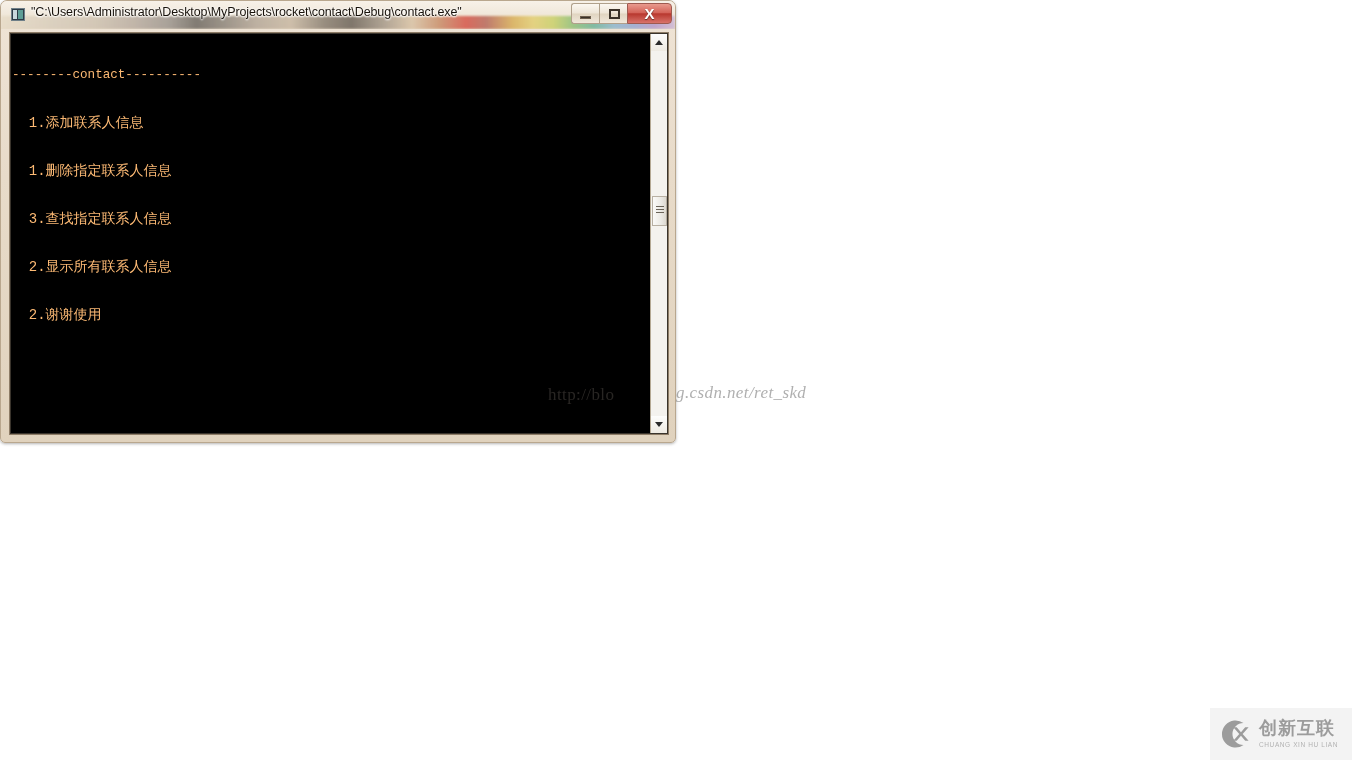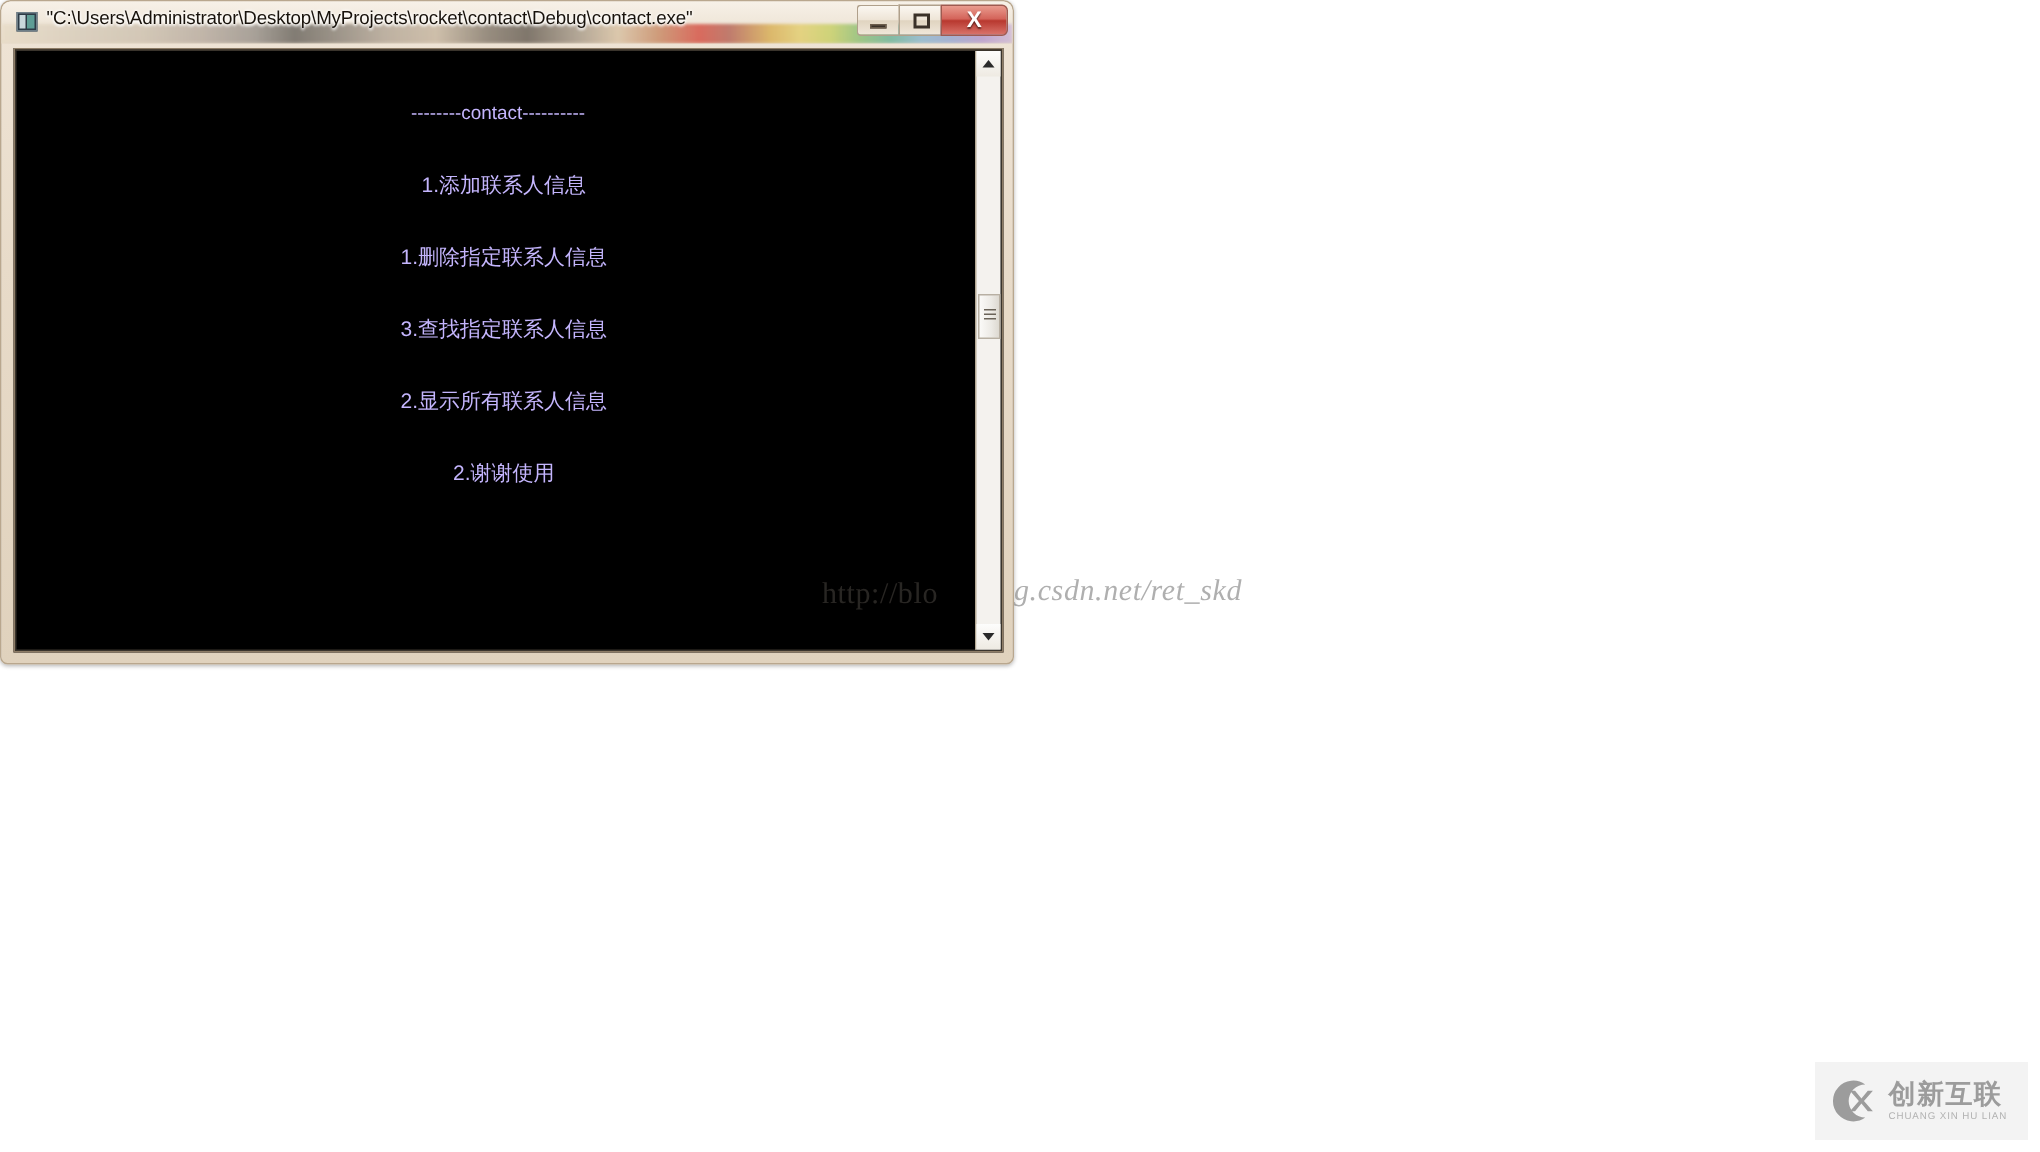--- a/index.html
+++ b/index.html
@@ -176,27 +176,26 @@
     box-shadow: inset 0 0 0 1px #3a342c;
   }
 
   .console-text {
     position: absolute;
     left: 2px;
     top: 2px;
     width: 640px;
     height: 399px;
     overflow: hidden;
-    color: #c4b5fd;
-    font-family: Liberation Sans, sans-serif;
+    color: #fdba74;
+    font-family: Liberation Mono, monospace;
     font-size: 12.6px;
     line-height: 16px;
     white-space: pre;
     letter-spacing: 0px;
-    text-align: center;
   }
   .console-text .line { height: 16px; }
   .cn { font-size: 14px; }
 
   
   .scrollbar {
     position: absolute;
     right: 1px;
     top: 1px;
     width: 17px;
@@ -244,21 +243,21 @@
     background: #6a6358;
     box-shadow: 0 3px 0 #6a6358, 0 6px 0 #6a6358;
   }
 
   
   .blog-watermark {
     position: absolute;
     left: 546px;
     top: 383px;
     font-family: "Liberation Serif", serif;
-    font-size: 20px;
+    font-size: 17px;
     color: #6e6e6e;
     opacity: 0.55;
     white-space: nowrap;
     letter-spacing: 0.4px;
   }
   .blog-watermark.onblack { color: #4a4540; }
 
   .logo-watermark {
     position: absolute;
     right: 8px;
@@ -271,21 +270,21 @@
     padding-left: 8px;
     box-sizing: border-box;
   }
   .logo-mark {
     width: 34px;
     height: 34px;
     flex: none;
     margin-right: 7px;
   }
   .logo-cn {
-    font-family: Liberation Serif, serif;
+    font-family: Liberation Mono, monospace;
     font-size: 18px;
     font-weight: bold;
     color: #9c9c9c;
     line-height: 19px;
     letter-spacing: 1px;
   }
   .logo-en {
     font-family: "Liberation Sans", sans-serif;
     font-size: 6.5px;
     color: #b2b2b2;

